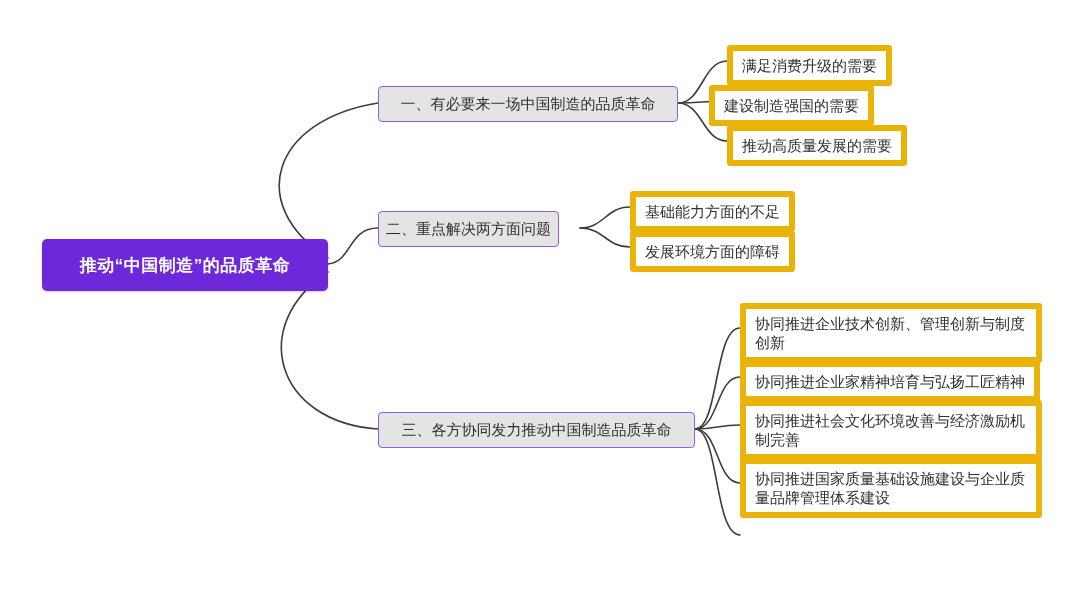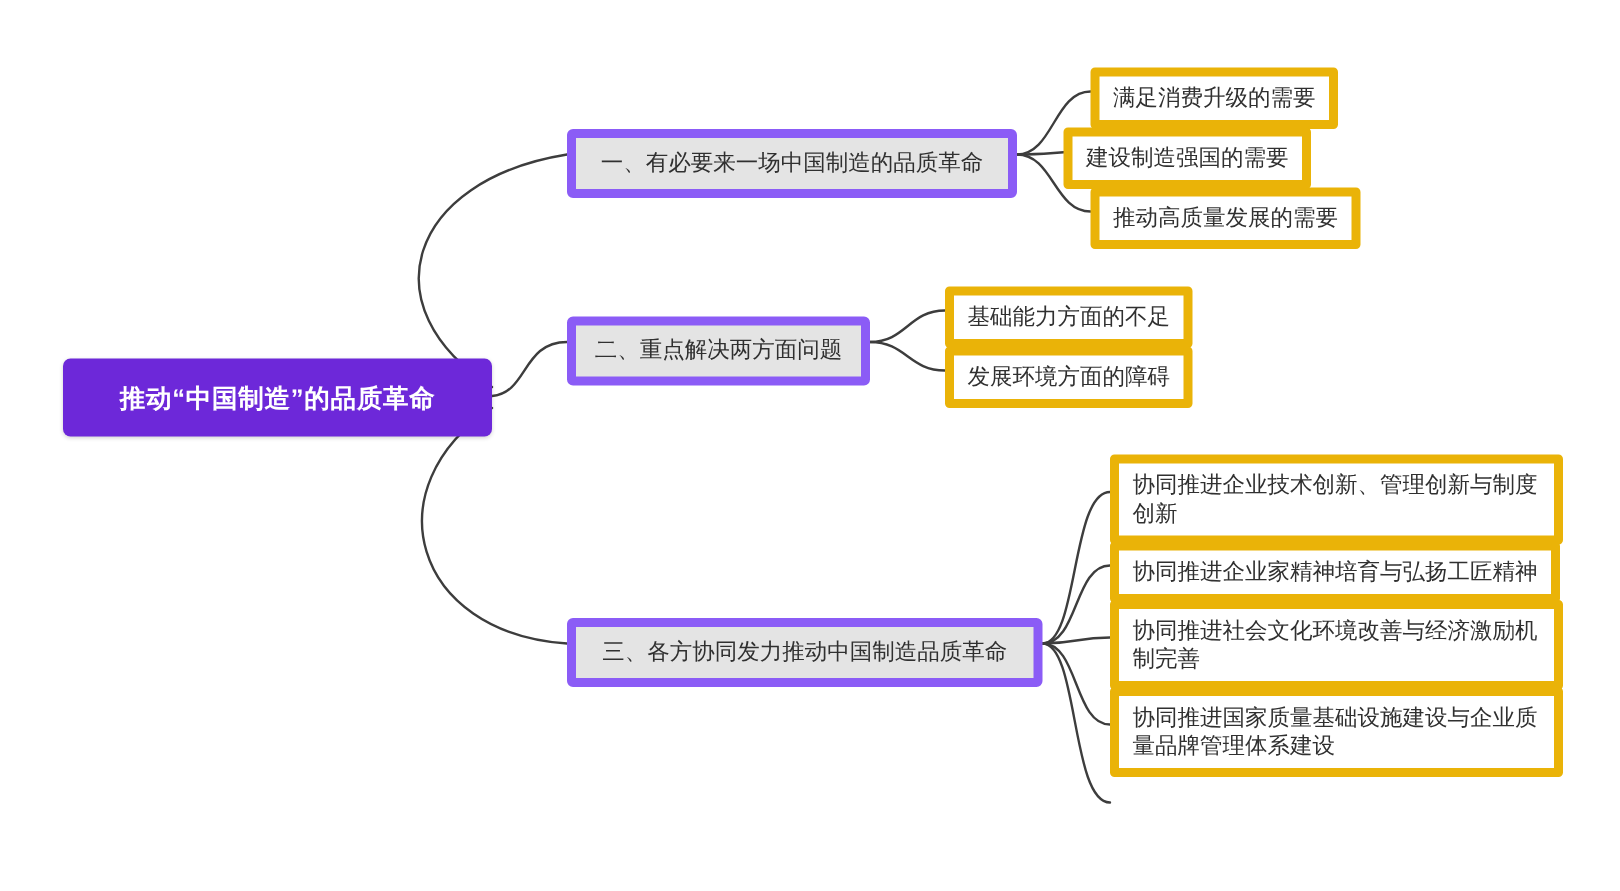--- a/index.html
+++ b/index.html
@@ -7,26 +7,26 @@
   .canvas{position:relative;width:1080px;height:594px;background:#ffffff;overflow:hidden;}
   .connectors{position:absolute;left:0;top:0;width:1080px;height:594px;z-index:0;}
   .node{position:absolute;z-index:1;box-sizing:border-box;color:#303030;}
   .root-node{
     left:42px;top:239px;width:286px;height:52px;
     background:#6d28d9;color:#ffffff;font-weight:bold;font-size:17px;
     border-radius:5px;display:flex;align-items:center;justify-content:center;
     box-shadow:0 1px 3px rgba(0,0,0,0.18);letter-spacing:0.5px;cursor:pointer;
   }
   .branch-node{
-    background:#e4e4e4;border:6px solid #8b5cf6;border-radius:4px;
+    background:#e4e4e4;border:1px solid #8b5cf6;border-radius:4px;
     font-size:15px;line-height:18px;padding:8px 0;text-align:center;cursor:pointer;
     white-space:nowrap;
   }
   .branch-1{left:378px;top:86px;width:300px;}
-  .branch-2{left:378px;top:211px;width:202px;}
+  .branch-2{left:378px;top:211px;width:181px;}
   .branch-3{left:378px;top:412px;width:317px;}
   .leaf-node{
     background:#ffffff;border:6px solid #eab308;border-radius:3px;
     font-size:15px;line-height:19px;padding:5px 9px;cursor:pointer;
     display:inline-block;
   }
   .leaf-wide{max-width:302px;}
   .l11{left:727px;top:45px;}
   .l12{left:709px;top:85px;}
   .l13{left:727px;top:125px;}

